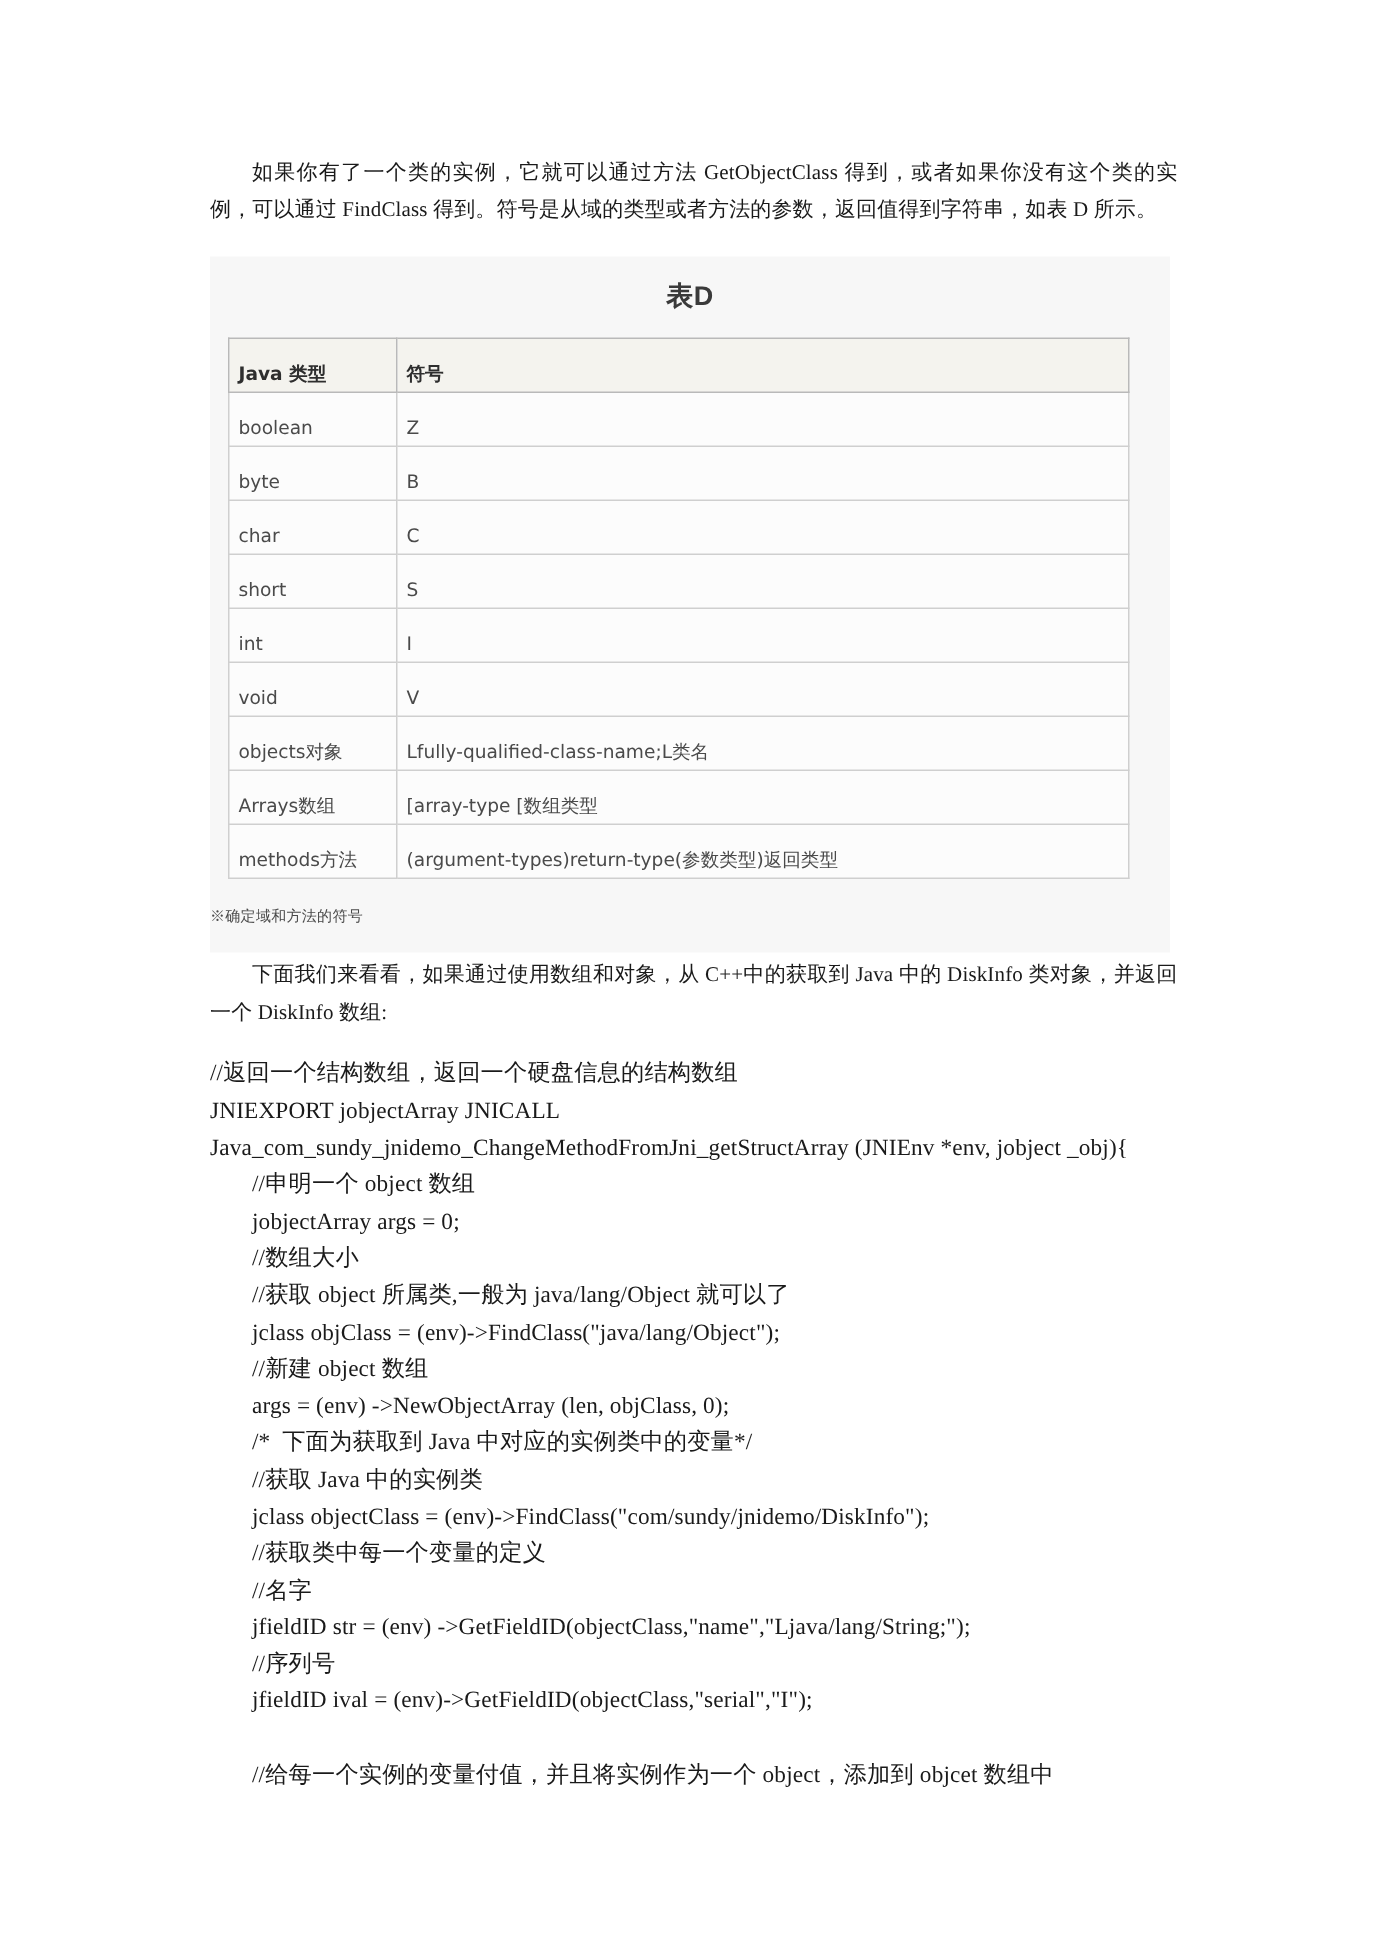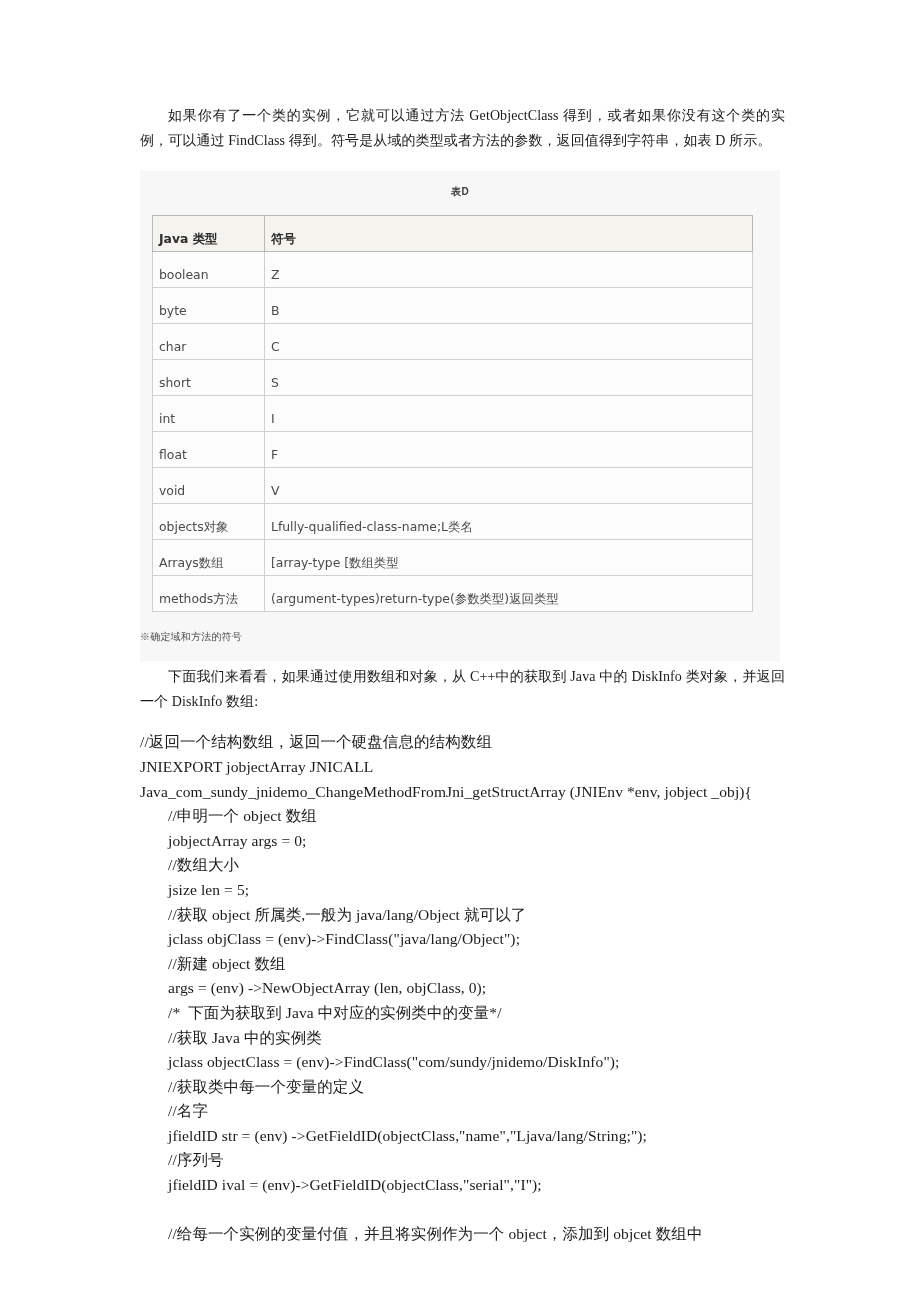--- a/index.html
+++ b/index.html
@@ -51,21 +51,21 @@
     position: relative;
     margin-top: 18px;
     width: 640px;
     background: #f7f7f7;
     padding: 0;
     box-sizing: border-box;
   }
 
   .table-caption-top {
     text-align: center;
-    font-size: 10px;
+    font-size: 18px;
     font-weight: bold;
     font-family: "Liberation Sans", "DejaVu Sans", sans-serif;
     color: #3a3a3a;
     padding-top: 14px;
     padding-bottom: 16px;
     letter-spacing: 0.3px;
   }
 
   .sig-table-wrap {
     padding: 0 12px;
@@ -171,24 +171,20 @@
               </tr>
               <tr>
                 <td>short</td>
                 <td>S</td>
               </tr>
               <tr>
                 <td>int</td>
                 <td>I</td>
               </tr>
               <tr>
-                <td>float</td>
-                <td>F</td>
-              </tr>
-              <tr>
                 <td>void</td>
                 <td>V</td>
               </tr>
               <tr>
                 <td>objects对象</td>
                 <td>Lfully-qualified-class-name;L类名</td>
               </tr>
               <tr>
                 <td>Arrays数组</td>
                 <td>[array-type [数组类型</td>
@@ -206,21 +202,20 @@
 
     <p class="para indent after-table-para">下面我们来看看，如果通过使用数组和对象，从 C++中的获取到 Java 中的 DiskInfo 类对象，并返回一个 DiskInfo 数组:</p>
 
     <div class="code-block" id="code-block">
         <div class="code-line">//返回一个结构数组，返回一个硬盘信息的结构数组</div>
         <div class="code-line">JNIEXPORT jobjectArray JNICALL</div>
         <div class="code-line">Java_com_sundy_jnidemo_ChangeMethodFromJni_getStructArray (JNIEnv *env, jobject _obj){</div>
         <div class="code-line ind1">//申明一个 object 数组</div>
         <div class="code-line ind1">jobjectArray args = 0;</div>
         <div class="code-line ind1">//数组大小</div>
-        <div class="code-line ind1">jsize len = 5;</div>
         <div class="code-line ind1">//获取 object 所属类,一般为 java/lang/Object 就可以了</div>
         <div class="code-line ind1">jclass objClass = (env)-&gt;FindClass("java/lang/Object");</div>
         <div class="code-line ind1">//新建 object 数组</div>
         <div class="code-line ind1">args = (env) -&gt;NewObjectArray (len, objClass, 0);</div>
         <div class="code-line ind1">/*  下面为获取到 Java 中对应的实例类中的变量*/</div>
         <div class="code-line ind1">//获取 Java 中的实例类</div>
         <div class="code-line ind1">jclass objectClass = (env)-&gt;FindClass("com/sundy/jnidemo/DiskInfo");</div>
         <div class="code-line ind1">//获取类中每一个变量的定义</div>
         <div class="code-line ind1">//名字</div>
         <div class="code-line ind1">jfieldID str = (env) -&gt;GetFieldID(objectClass,"name","Ljava/lang/String;");</div>

